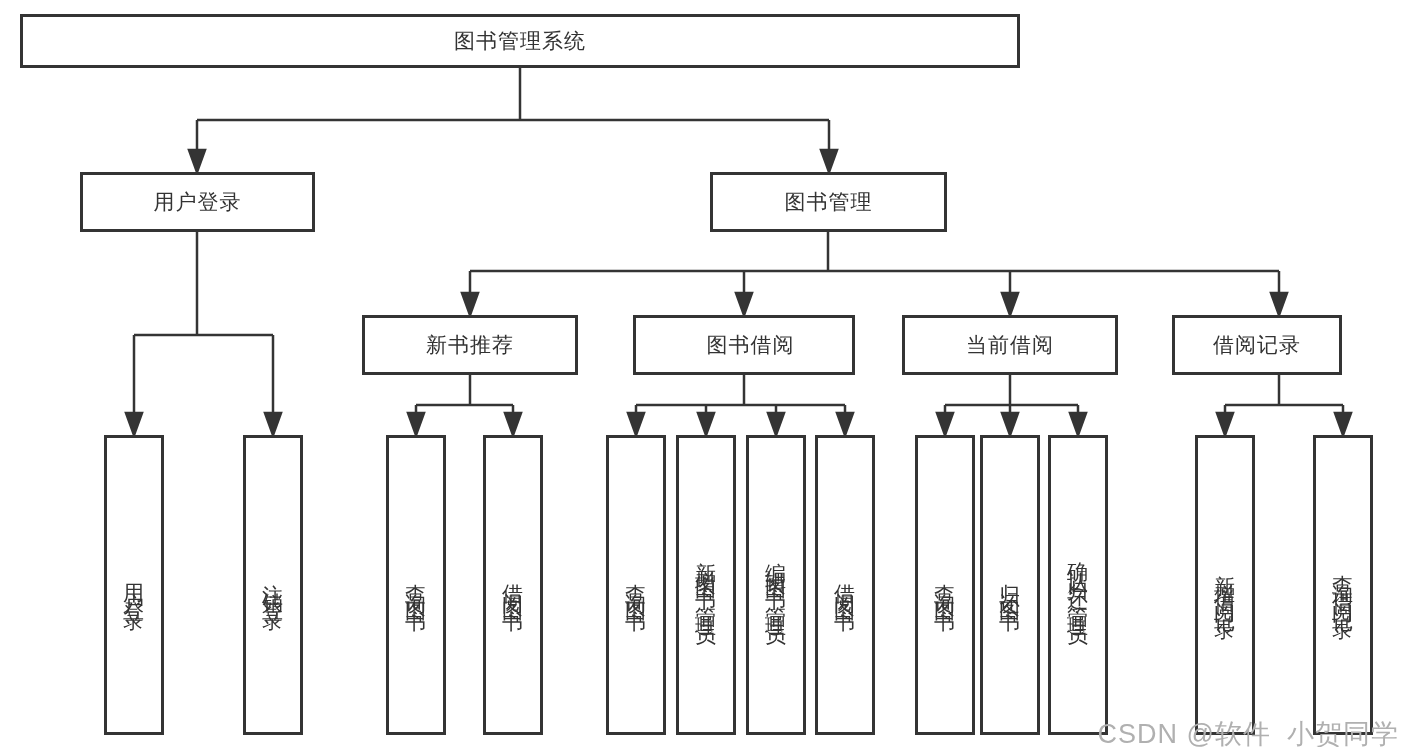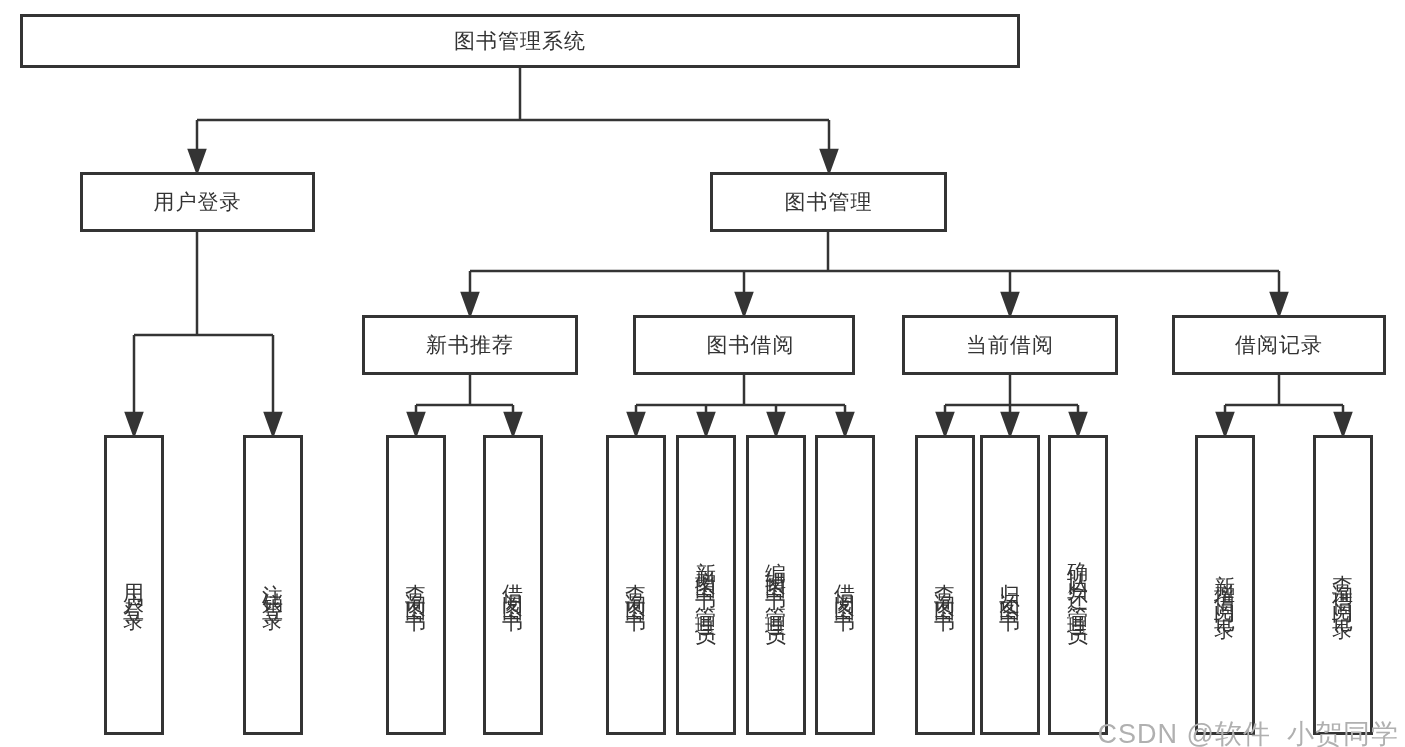--- a/index.html
+++ b/index.html
@@ -142,21 +142,21 @@
 
   <div class="box" style="left:362px;top:315px;width:216px;height:60px;justify-content:center;">
     <span>新书推荐</span>
   </div>
   <div class="box" style="left:633px;top:315px;width:222px;height:60px;padding-left:13px;">
     <span>图书借阅</span>
   </div>
   <div class="box" style="left:902px;top:315px;width:216px;height:60px;">
     <span>当前借阅</span>
   </div>
-  <div class="box" style="left:1172px;top:315px;width:214px;height:60px;">
+  <div class="box" style="left:1172px;top:315px;width:170px;height:60px;">
     <span>借阅记录</span>
   </div>
 
   <div class="box leaf" style="left:104px;">
     <span class="vtext">用户登录</span>
   </div>
   <div class="box leaf" style="left:243px;">
     <span class="vtext">注销登录</span>
   </div>
   <div class="box leaf" style="left:386px;">

